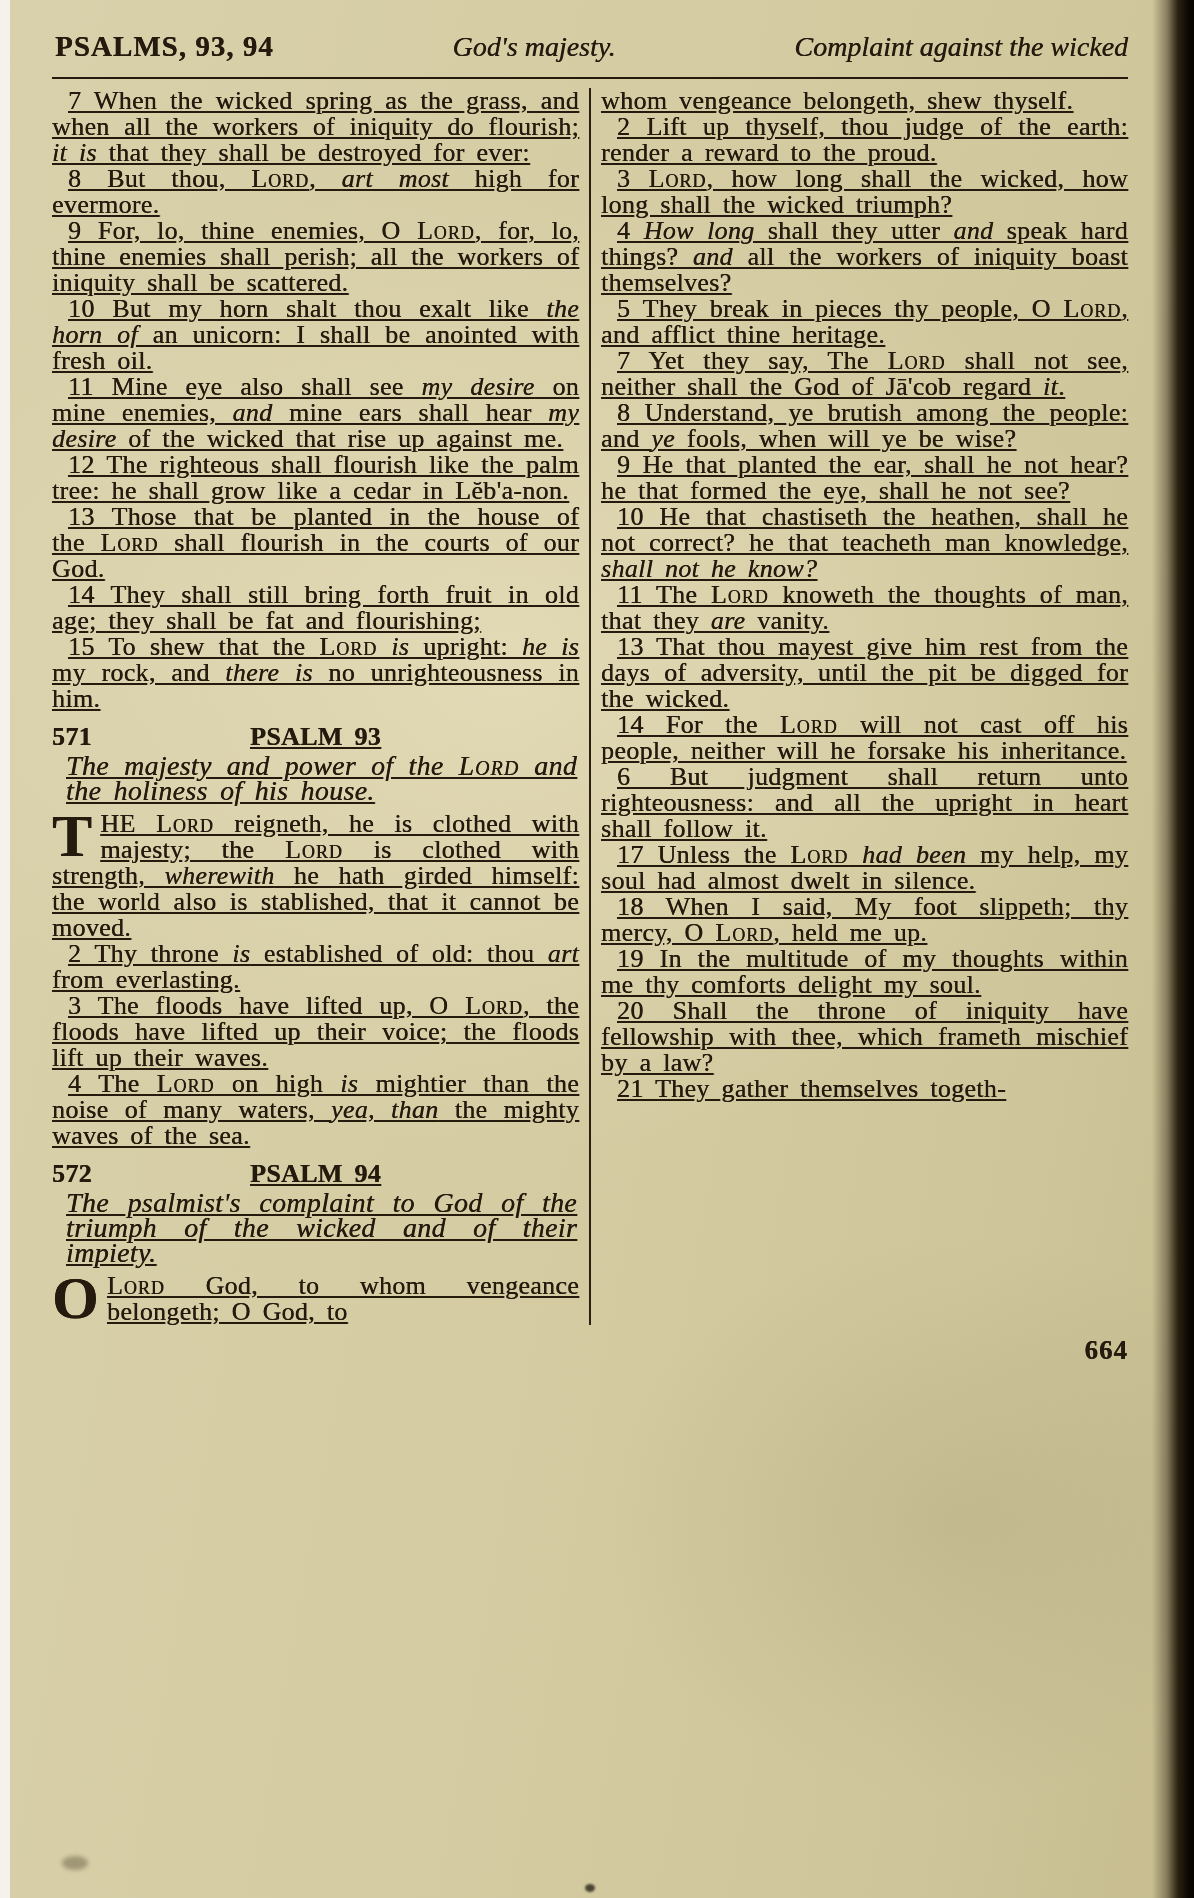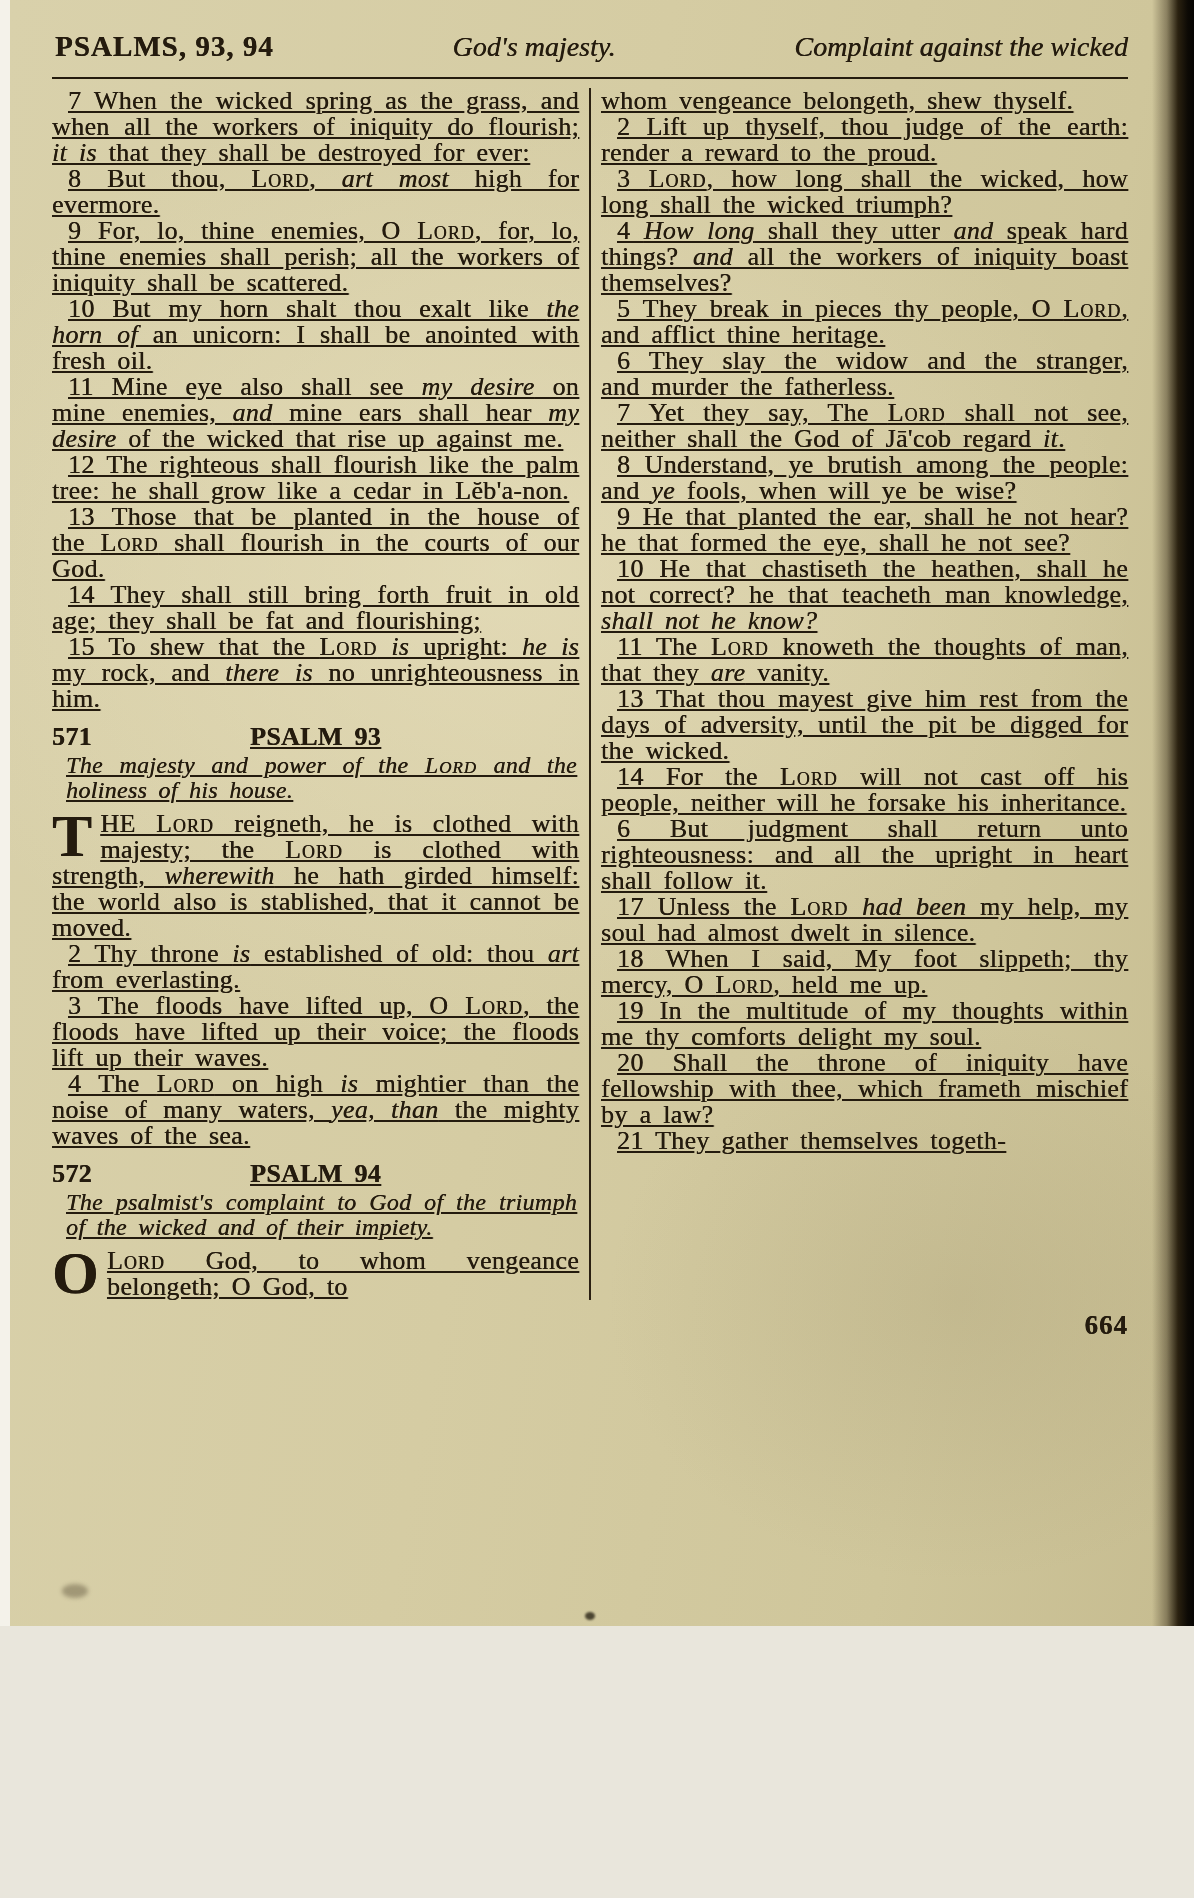--- a/index.html
+++ b/index.html
@@ -1,17 +1,17 @@
 <!DOCTYPE html>
 <html><head>
 <meta charset="utf-8">
 <style>
   html,body { margin:0; padding:0; background:#e9e6dc; }
   .scan {
-    position:relative; width:1194px; height:1626px; overflow:hidden;
+    position:relative; width:1194px; height:1898px; overflow:hidden;
     background:#f4f2ea;
     font-family:"Liberation Serif","DejaVu Serif",serif;
     color:#241b0e;
   }
   .paper {
     position:absolute; left:10px; top:0; right:0; bottom:0;
     background:
       radial-gradient(ellipse 900px 700px at 42% 35%, rgba(236,228,196,0.55), rgba(236,228,196,0) 70%),
       radial-gradient(ellipse 500px 400px at 80% 80%, rgba(160,148,110,0.25), rgba(160,148,110,0) 70%),
       linear-gradient(100deg,#d9d1ab 0%, #d5cca3 45%, #cfc69b 78%, #c6bc90 100%);
@@ -53,21 +53,21 @@
   }
   .sc { font-variant:small-caps; letter-spacing:1px; }
   .it { font-style:italic; }
 
   .psalm-heading {
     position:relative; text-align:center; font-weight:bold;
     margin:12px 0 3px 0;
   }
   .ph-num { position:absolute; left:0;text-align:right; }
   .summary {
-    font-style:italic; font-size:24px; line-height:25px;
+    font-style:italic; font-size:28px; line-height:25px;
     margin:2px 2px 8px 14px; text-align:justify;
   }
 
   .footer { text-align:right; font-weight:bold; font-size:27px; margin-top:12px; letter-spacing:1px; }
 </style>
 </head>
 <body>
 
 <div class="scan">
   <div class="paper"></div>
@@ -102,21 +102,20 @@
           <p class="summary"><span>The psalmist's complaint to God of the triumph of the wicked and of their impiety.</span></p>
           <p class="verse cont"><span class="dropcap">O</span><span class="sc">Lord</span><span> God, to whom vengeance belongeth; O God, to</span></p>
         </div>
       <div class="divider"></div>
       <div class="col">
           <p class="verse cont"><span>whom vengeance belongeth, shew thyself.</span></p>
           <p class="verse"><span>2 Lift up thyself, thou judge of the earth: render a reward to the proud.</span></p>
           <p class="verse"><span>3 </span><span class="sc">Lord</span><span>, how long shall the wicked, how long shall the wicked triumph?</span></p>
           <p class="verse"><span>4 </span><span class="it">How long</span><span> shall they utter </span><span class="it">and</span><span> speak hard things? </span><span class="it">and</span><span> all the workers of iniquity boast themselves?</span></p>
           <p class="verse"><span>5 They break in pieces thy people, O </span><span class="sc">Lord</span><span>, and afflict thine heritage.</span></p>
-          <p class="verse"><span>6 They slay the widow and the stranger, and murder the fatherless.</span></p>
           <p class="verse"><span>7 Yet they say, The </span><span class="sc">Lord</span><span> shall not see, neither shall the God of Jā'cob regard </span><span class="it">it</span><span>.</span></p>
           <p class="verse"><span>8 Understand, ye brutish among the people: and </span><span class="it">ye</span><span> fools, when will ye be wise?</span></p>
           <p class="verse"><span>9 He that planted the ear, shall he not hear? he that formed the eye, shall he not see?</span></p>
           <p class="verse"><span>10 He that chastiseth the heathen, shall he not correct? he that teacheth man knowledge, </span><span class="it">shall not he know?</span></p>
           <p class="verse"><span>11 The </span><span class="sc">Lord</span><span> knoweth the thoughts of man, that they </span><span class="it">are</span><span> vanity.</span></p>
           <p class="verse"><span>13 That thou mayest give him rest from the days of adversity, until the pit be digged for the wicked.</span></p>
           <p class="verse"><span>14 For the </span><span class="sc">Lord</span><span> will not cast off his people, neither will he forsake his inheritance.</span></p>
           <p class="verse"><span>6 But judgment shall return unto righteousness: and all the upright in heart shall follow it.</span></p>
           <p class="verse"><span>17 Unless the </span><span class="sc">Lord</span><span> </span><span class="it">had been</span><span> my help, my soul had almost dwelt in silence.</span></p>
           <p class="verse"><span>18 When I said, My foot slippeth; thy mercy, O </span><span class="sc">Lord</span><span>, held me up.</span></p>

